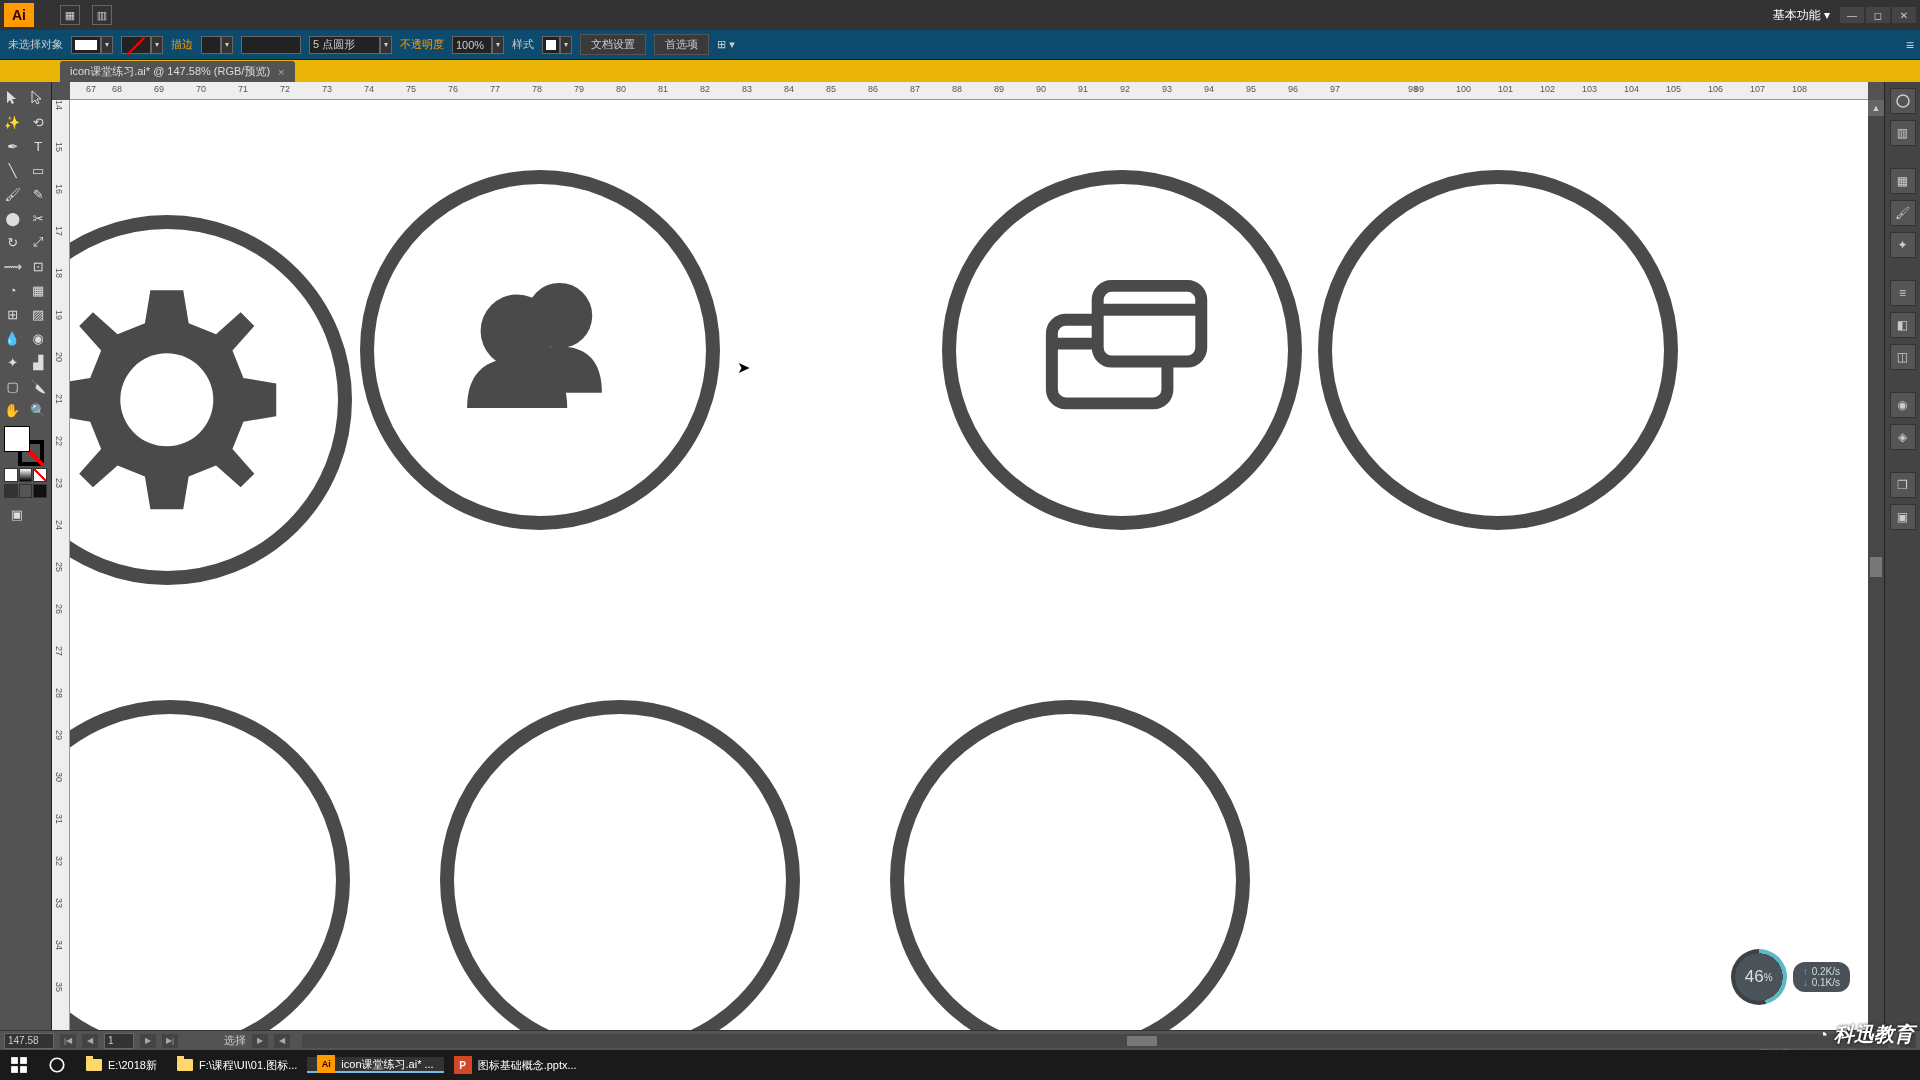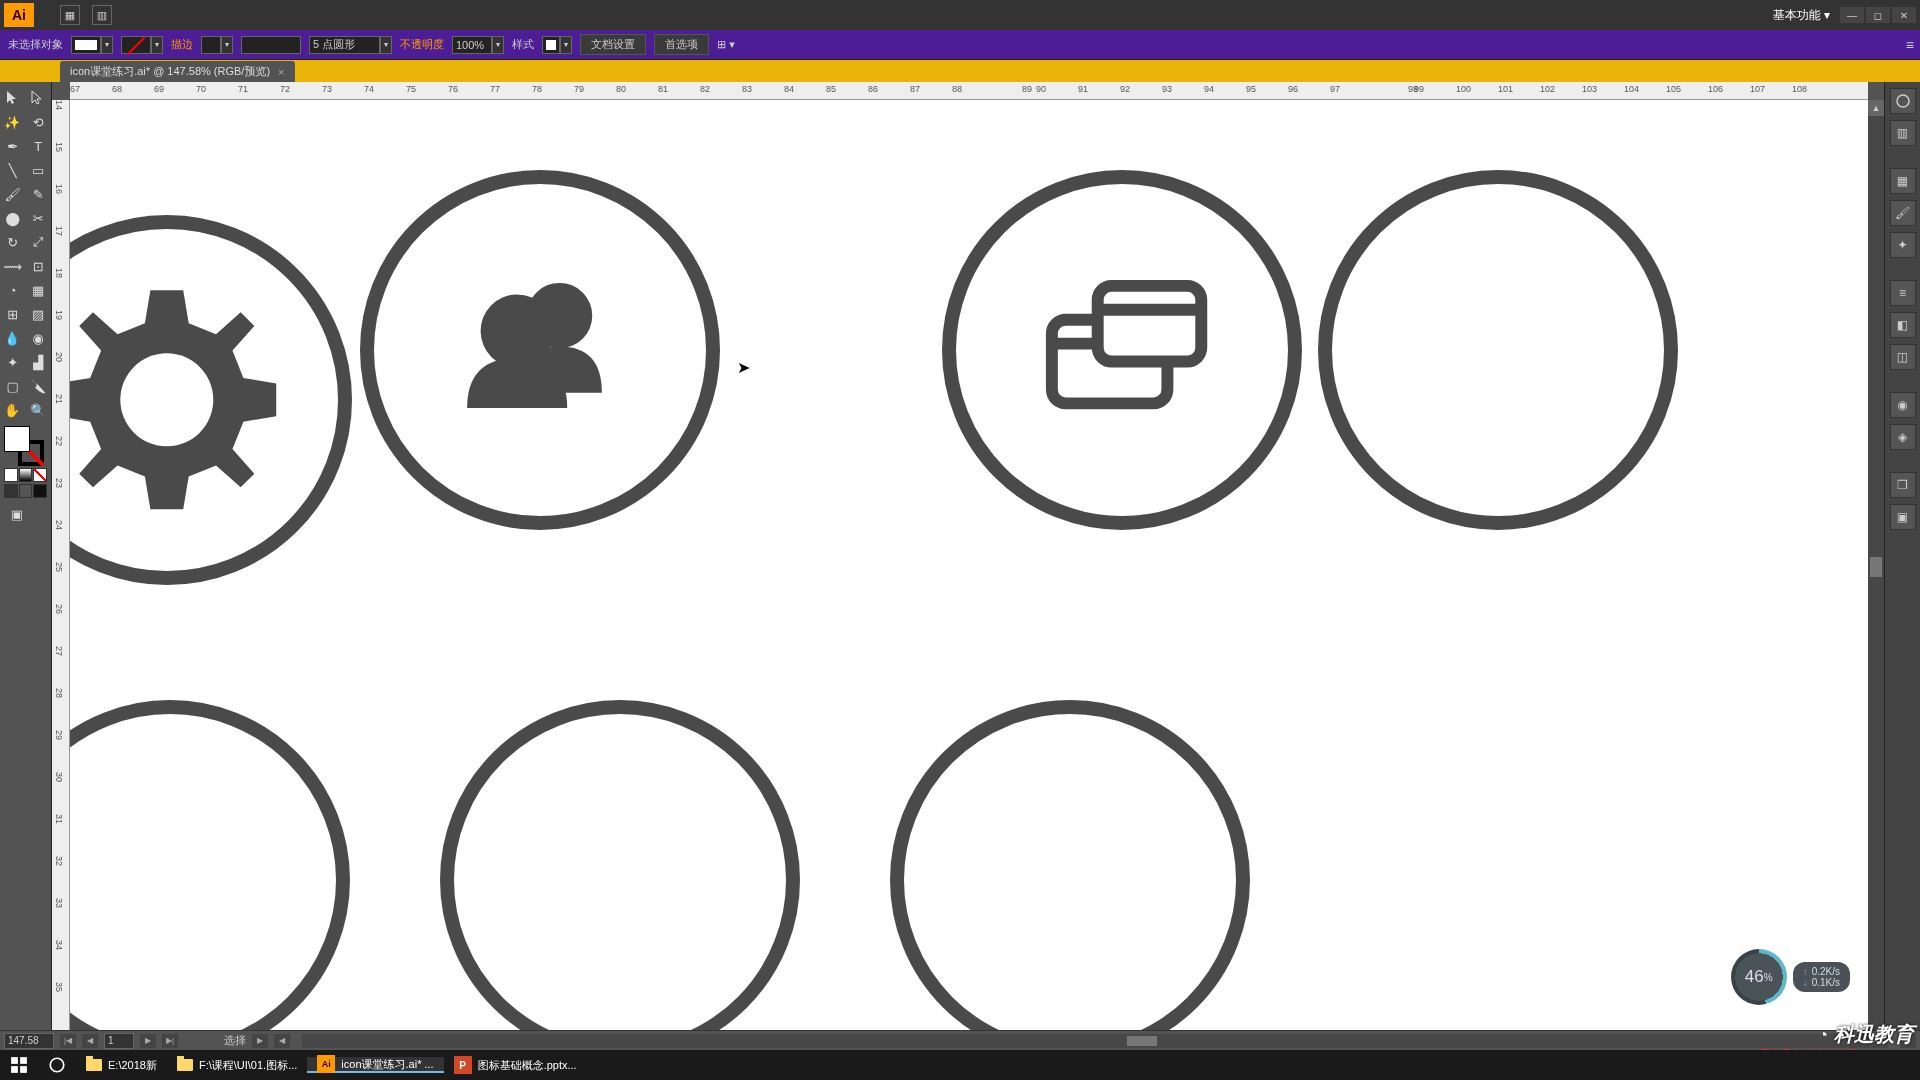--- a/index.html
+++ b/index.html
@@ -11,21 +11,21 @@
 .menu { display: flex; gap: 2px; }
 .menu-item { color: #ccc; font-size: 12px; padding: 4px 8px; cursor: pointer; }
 .title-icons { display: flex; gap: 12px; margin-left: 18px; align-items: center; }
 .icon-btn { width: 20px; height: 20px; border: 1px solid #666; display: flex; align-items: center; justify-content: center; color: #ccc; font-size: 11px; }
 .spacer { flex: 1; }
 .workspace-label { color: #ffffff; font-size: 12px; margin-right: 10px; }
 .win-controls { display: flex; gap: 2px; }
 .win-btn { width: 24px; height: 16px; background: #444; color: #ccc; display: flex; align-items: center; justify-content: center; font-size: 10px; cursor: pointer; }
 
 
-.controlbar { height: 30px; background: #4c1d95; border-bottom: 1px solid #222; display: flex; align-items: center; padding: 0 8px; gap: 8px; }
+.controlbar { height: 30px; background: #0c4a6e; border-bottom: 1px solid #222; display: flex; align-items: center; padding: 0 8px; gap: 8px; }
 .ctrl-label { color: #ccc; font-size: 11px; }
 .ctrl-label.orange { color: #ff9a00; }
 .swatch { width: 30px; height: 18px; background: #222; border: 1px solid #666; position: relative; }
 .swatch.white::after { content: ""; position: absolute; inset: 3px; background: #fff; }
 .swatch.noslash::after { content: ""; position: absolute; top: 50%; left: 2px; right: 2px; height: 2px; background: red; transform: rotate(-45deg); }
 .swatch-dd { display:flex; }
 .dd-arrow { width: 12px; height: 18px; background:#333; border:1px solid #666; color:#ccc; font-size:8px; display:flex; align-items:center; justify-content:center;}
 .num-input { width: 40px; height: 18px; background: #222; border: 1px solid #666; color: #ccc; font-size: 11px; padding: 0 3px; display:flex; align-items:center;}
 .stroke-profile { width: 60px; height: 18px; background: #222; border: 1px solid #666; }
 .ctrl-btn { padding: 2px 10px; background: #3a3a3a; color: #ccc; font-size: 11px; border: 1px solid #555; }
@@ -254,21 +254,21 @@
         <div class="mini-box" style="background:#333"></div>
         <div class="mini-box" style="background:#555"></div>
         <div class="mini-box" style="background:#111"></div>
       </div>
       <div class="tool" style="width:26px;margin-top:4px;">▣</div>
     </div>
   </div>
 
   <div class="canvas-wrap">
     <div class="ruler-h" id="rulerH">
-        <div class="ruler-tick" style="left: 0px;">67</div>
+        <div class="ruler-tick" style="left: 16px;">67</div>
         <div class="ruler-tick" style="left: 42px;">68</div>
         <div class="ruler-tick" style="left: 84px;">69</div>
         <div class="ruler-tick" style="left: 126px;">70</div>
         <div class="ruler-tick" style="left: 168px;">71</div>
         <div class="ruler-tick" style="left: 210px;">72</div>
         <div class="ruler-tick" style="left: 252px;">73</div>
         <div class="ruler-tick" style="left: 294px;">74</div>
         <div class="ruler-tick" style="left: 336px;">75</div>
         <div class="ruler-tick" style="left: 378px;">76</div>
         <div class="ruler-tick" style="left: 420px;">77</div>
@@ -276,21 +276,21 @@
         <div class="ruler-tick" style="left: 504px;">79</div>
         <div class="ruler-tick" style="left: 546px;">80</div>
         <div class="ruler-tick" style="left: 588px;">81</div>
         <div class="ruler-tick" style="left: 630px;">82</div>
         <div class="ruler-tick" style="left: 672px;">83</div>
         <div class="ruler-tick" style="left: 714px;">84</div>
         <div class="ruler-tick" style="left: 756px;">85</div>
         <div class="ruler-tick" style="left: 798px;">86</div>
         <div class="ruler-tick" style="left: 840px;">87</div>
         <div class="ruler-tick" style="left: 882px;">88</div>
-        <div class="ruler-tick" style="left: 924px; margin-left: 28px;">89</div>
+        <div class="ruler-tick" style="left: 924px;">89</div>
         <div class="ruler-tick" style="left: 966px;">90</div>
         <div class="ruler-tick" style="left: 1008px;">91</div>
         <div class="ruler-tick" style="left: 1050px;">92</div>
         <div class="ruler-tick" style="left: 1092px;">93</div>
         <div class="ruler-tick" style="left: 1134px;">94</div>
         <div class="ruler-tick" style="left: 1176px;">95</div>
         <div class="ruler-tick" style="left: 1218px;">96</div>
         <div class="ruler-tick" style="left: 1260px;">97</div>
         <div class="ruler-tick" style="left: 1302px; margin-left: 36px;">98</div>
         <div class="ruler-tick" style="left: 1344px;">99</div>

